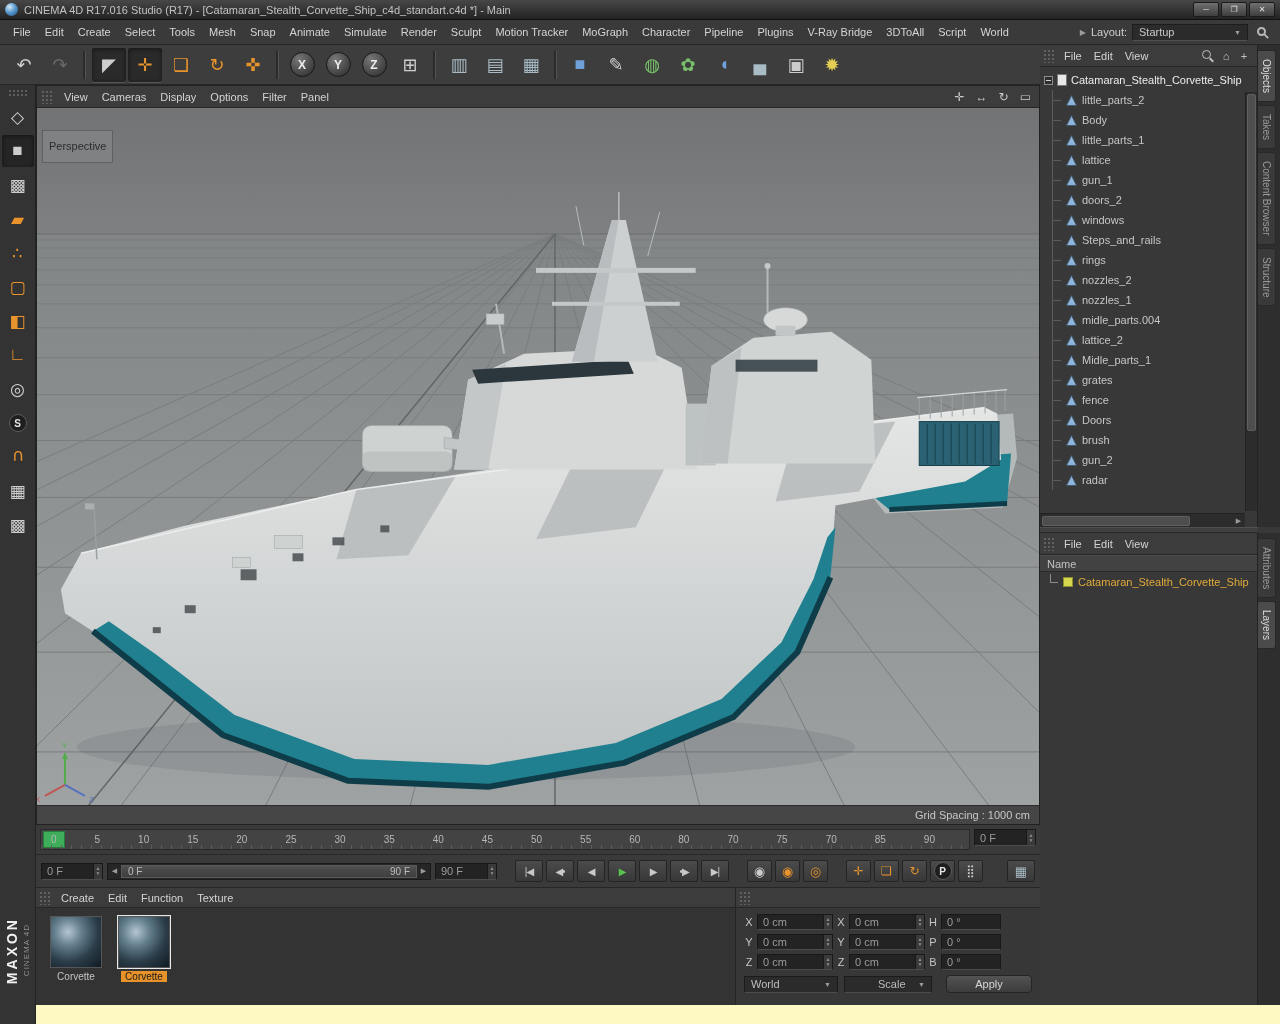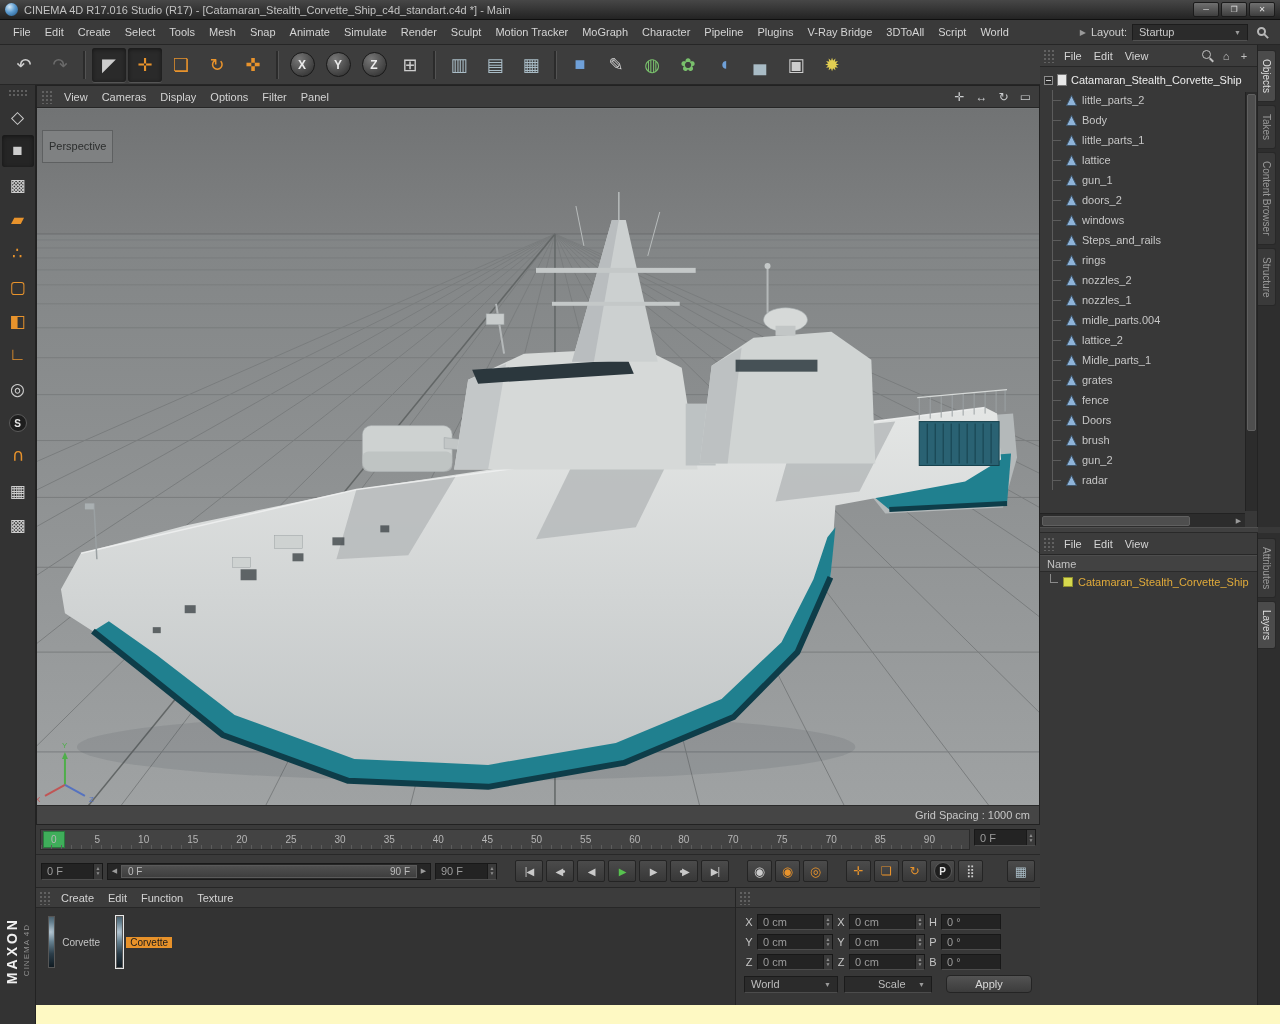--- a/index.html
+++ b/index.html
@@ -122,21 +122,21 @@
   .gap { width:10px; flex:none; }
   .bar-ico { margin-left:auto; width:28px; height:22px; background:linear-gradient(#4b4b4b,#383838);
     border:1px solid #242424; border-radius:2px; color:#a9bcc6; font-size:13px;
     display:flex; align-items:center; justify-content:center; }
   
   #materials { position:absolute; left:36px; top:888px; width:700px; height:117px;
     background:#333333; border-right:1px solid #242424; }
   .pm-header { height:20px; background:#3c3c3c; border-bottom:1px solid #272727;
     display:flex; align-items:center; padding:0 3px; }
   .mat-list { display:flex; gap:12px; padding:8px 12px; }
-  .mat { display:flex; flex-direction:row; align-items:center; gap:3px; width:56px; }
+  .mat { display:flex; flex-direction:column; align-items:center; gap:3px; width:56px; }
   .mat-thumb { width:52px; height:52px; border:1px solid #565656;
     background:radial-gradient(circle at 34% 30%, #b5c6d2 0%, #65808f 28%, #2b3d49 62%, #0f1a21 100%); }
   .mat.selected .mat-thumb { outline:1px solid #e8e8e8; }
   .mat-label { font-size:10px; color:#c4c4c4; padding:0 4px; }
   .mat.selected .mat-label { background:#e8922a; color:#1a1a1a; }
   
   #coords { position:absolute; left:736px; top:888px; width:304px; height:117px; background:#373737; }
   .coords-grid { display:grid; grid-template-columns:10px 76px 10px 76px 10px 60px;
     gap:4px 3px; padding:6px 8px 2px; align-items:center; }
   .coords-row { display:contents; }

